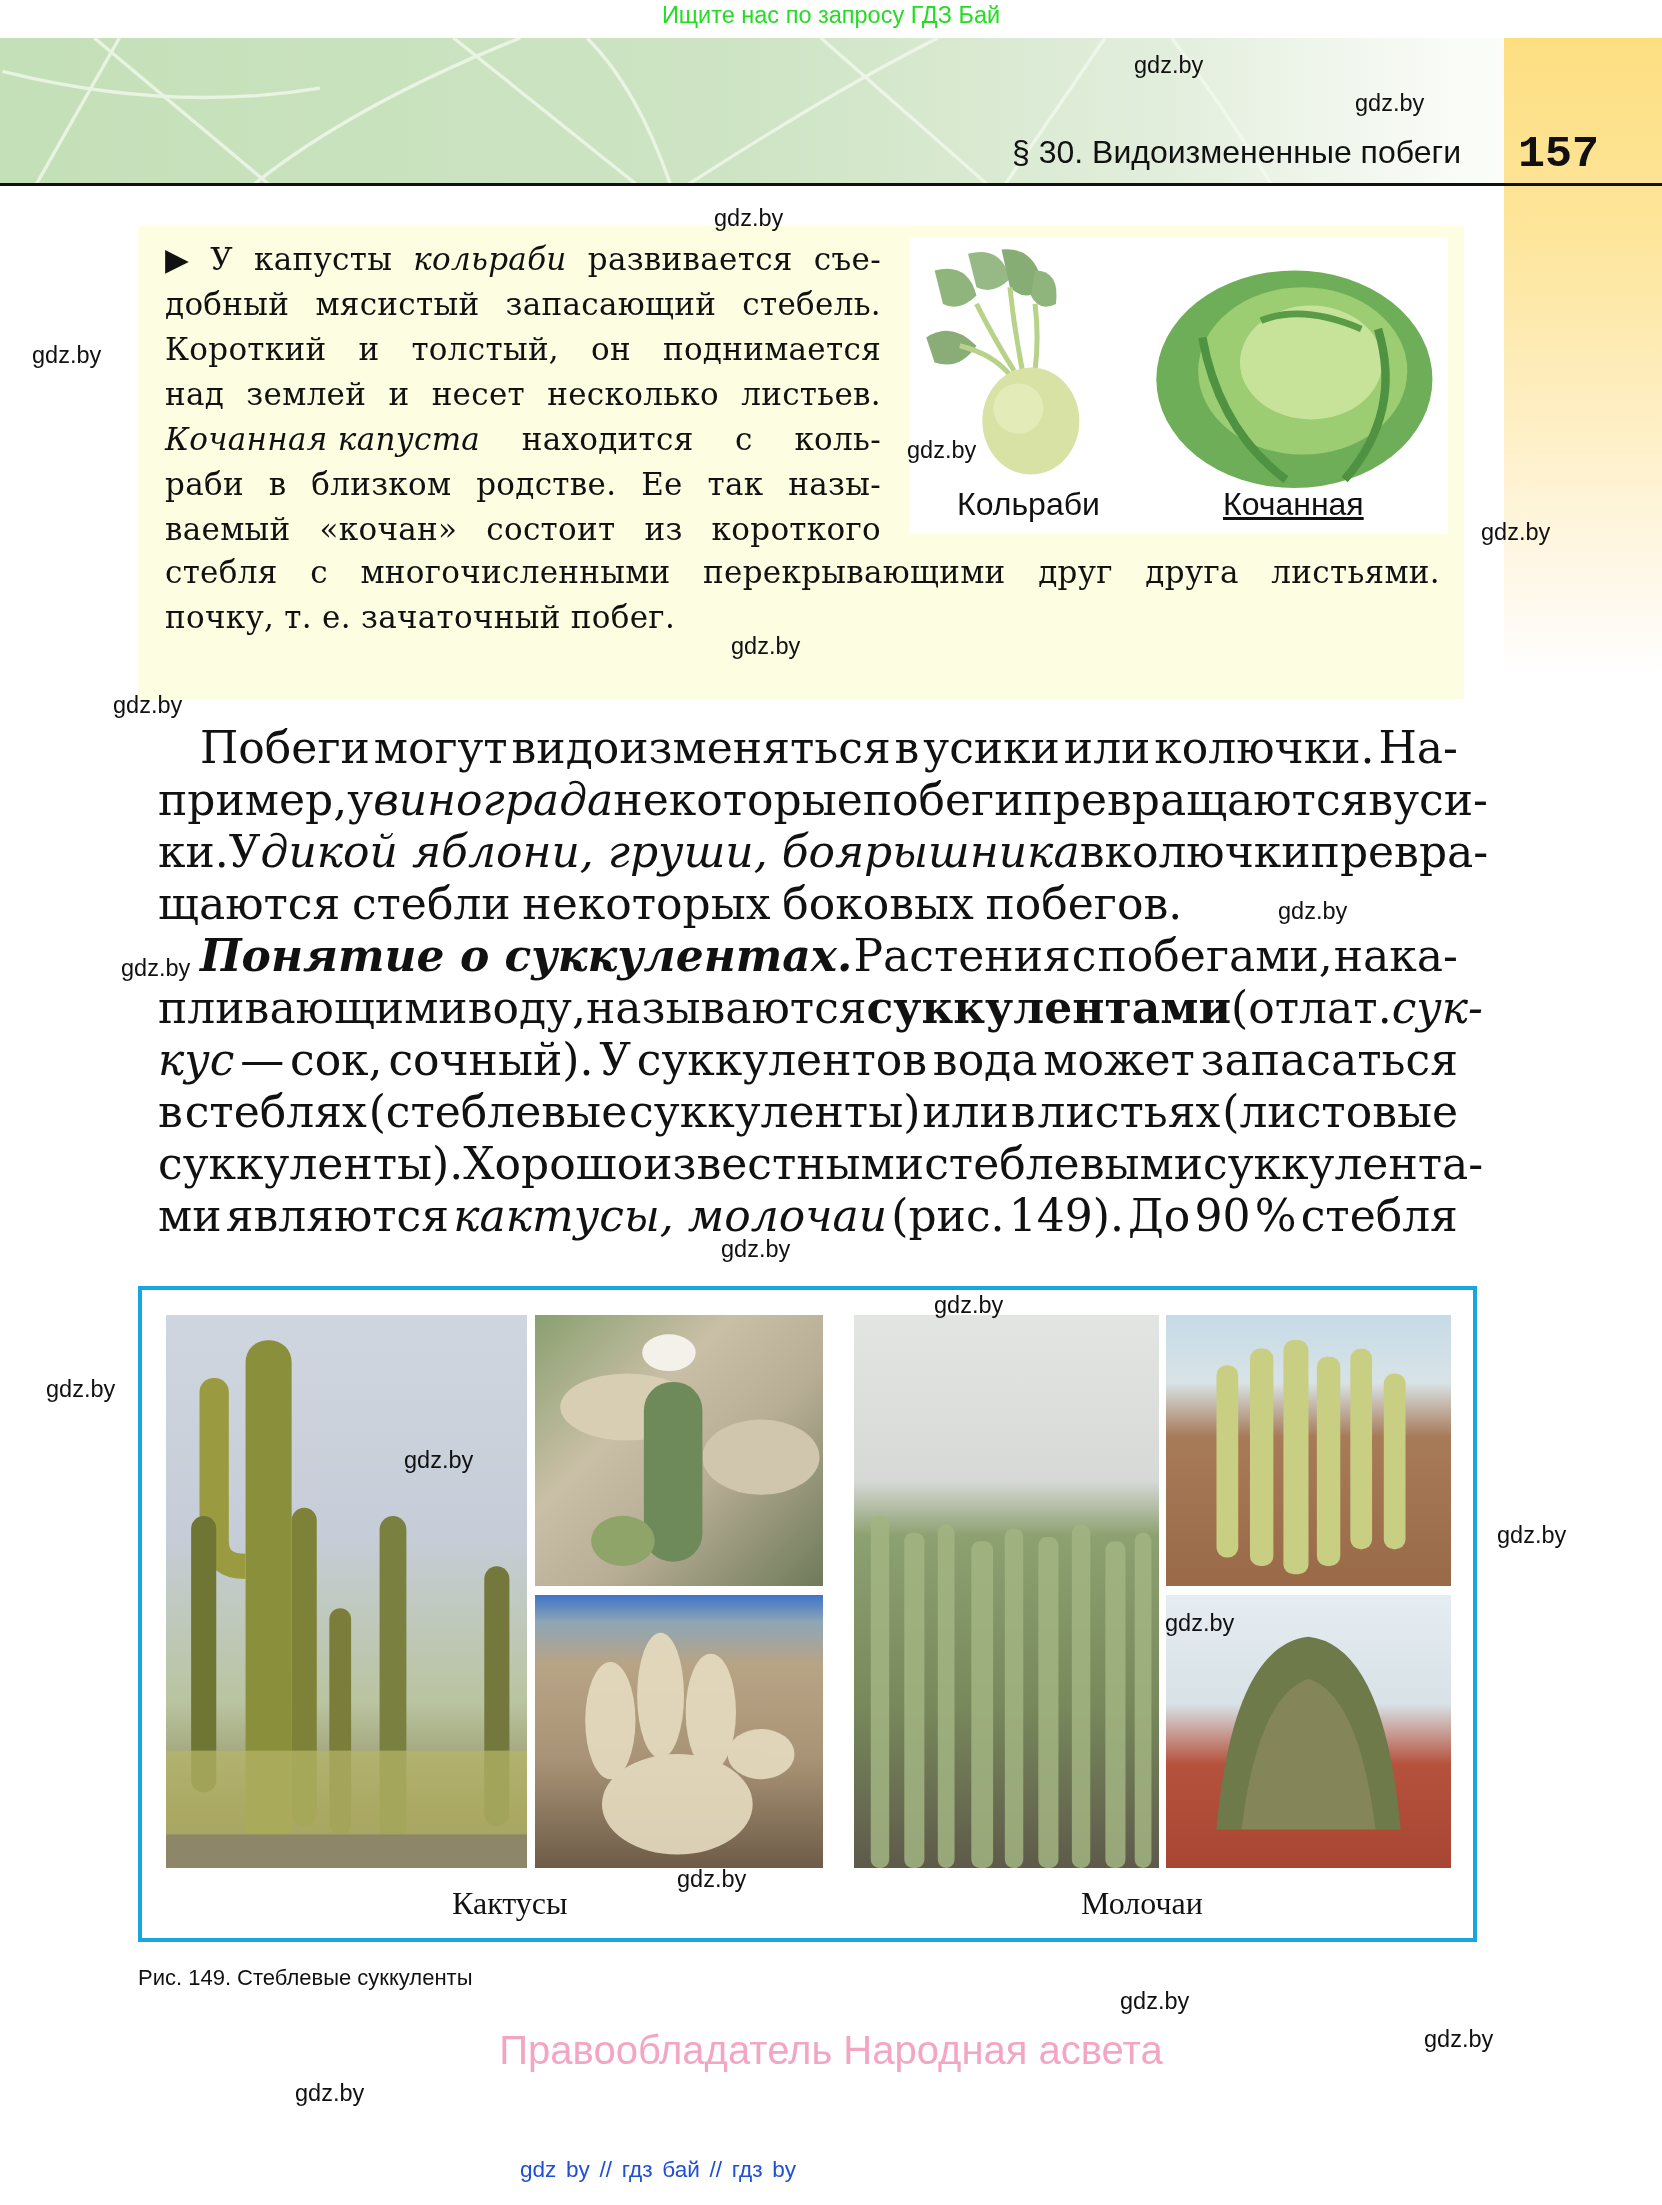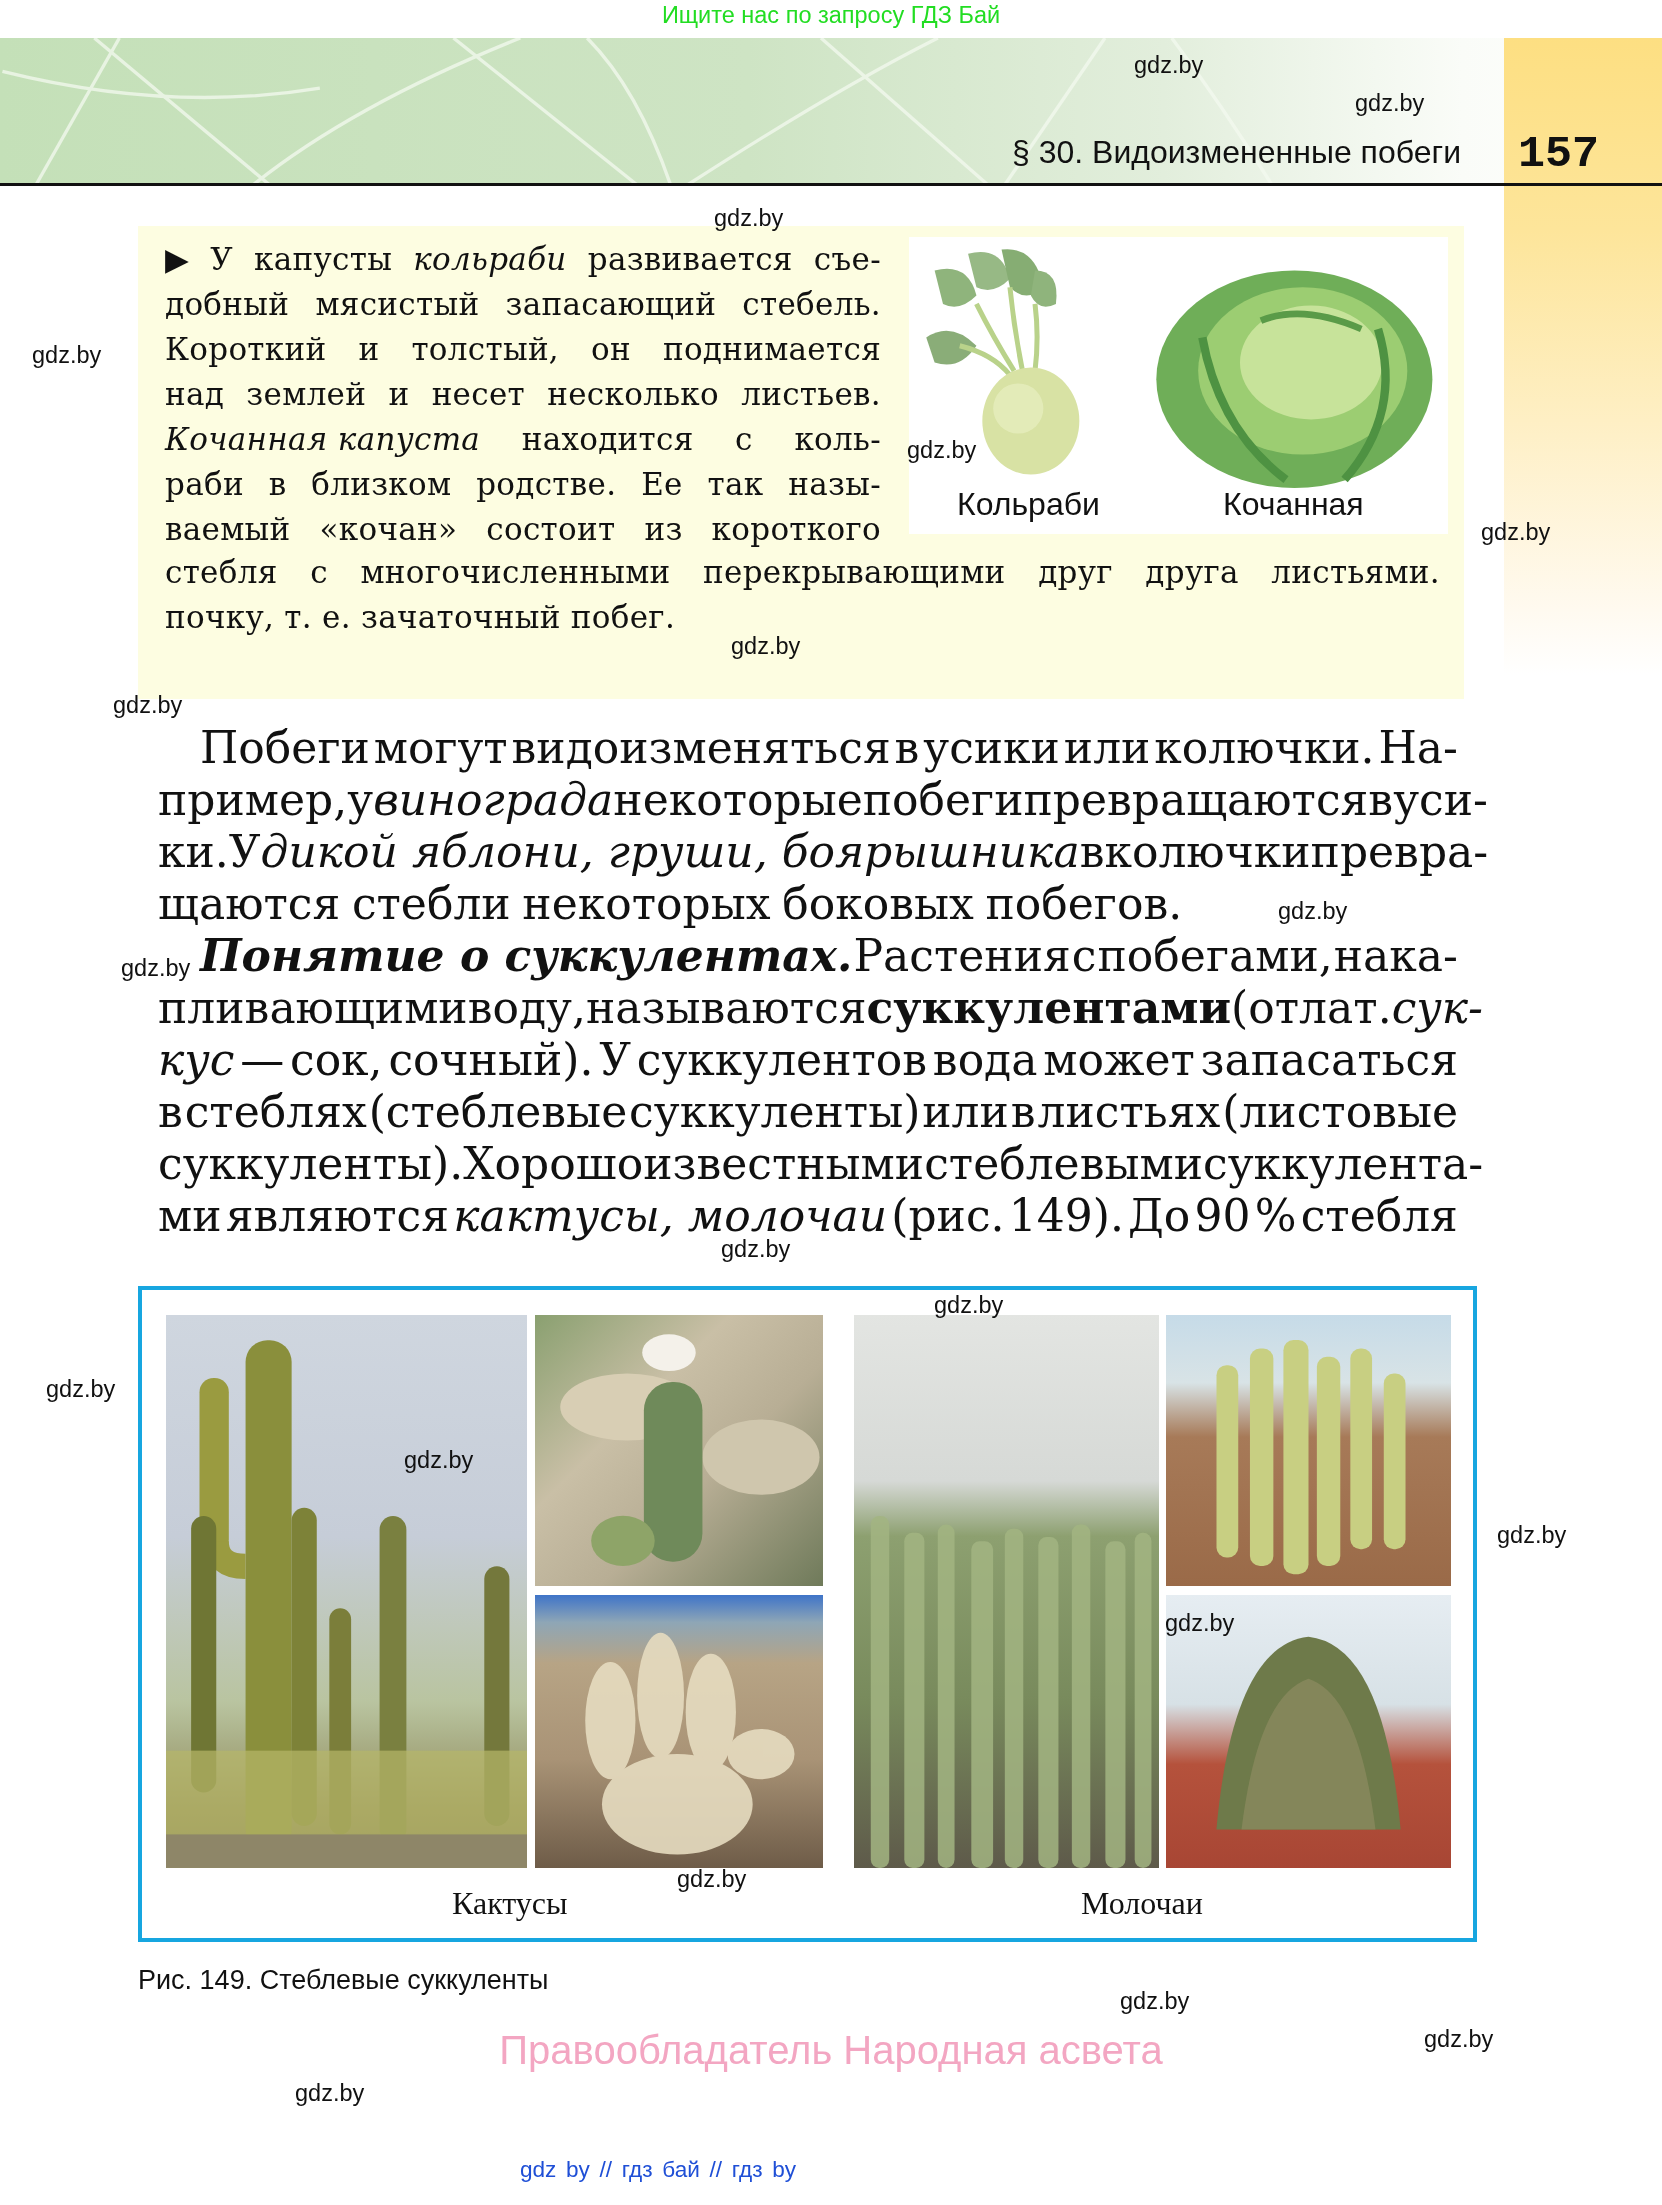--- a/index.html
+++ b/index.html
@@ -60,21 +60,21 @@
   b { font-weight:bold; }
 
   .figure-box {
     left:138px; top:1286px; width:1331px; height:648px; border:4.2px solid #17a6e0; background:#fff;
   }
   .photo { position:absolute; overflow:hidden; }
   .fig-caption-label {
     font-family:Liberation Serif, serif; font-size:32px; color:#111; top:1885px;
   }
   .figure-caption {
-    left:138px; top:1965px; font-family:"Liberation Sans", sans-serif; font-size:27px; color:#111;
+    left:138px; top:1965px; font-family:"Liberation Sans", sans-serif; font-size:22px; color:#111;
   }
   .copyright {
     left:0; width:1662px; top:2028px; text-align:center;
     font-family:"Liberation Sans", sans-serif; font-size:40px; color:#f3a6c2;
   }
   .bottom-link {
     left:0; width:1316px; top:2157px; text-align:center;
     font-family:"Liberation Sans", sans-serif; font-size:22.6px; color:#1f4fd6; word-spacing:3.4px;
   }
   .wm { font-family:"Liberation Sans", sans-serif; font-size:23.5px; color:#111; white-space:nowrap; }
@@ -127,21 +127,21 @@
       <ellipse cx="460" cy="170" rx="165" ry="130" fill="#6fae58"></ellipse>
       <ellipse cx="470" cy="160" rx="125" ry="100" fill="#9ccd72"></ellipse>
       <ellipse cx="480" cy="150" rx="85" ry="68" fill="#c7e39a"></ellipse>
       <path d="M350 120 Q370 230 450 290" stroke="#4e9242" stroke-width="10" fill="none"></path>
       <path d="M560 110 Q590 210 520 290" stroke="#4e9242" stroke-width="10" fill="none"></path>
       <path d="M420 100 Q470 80 540 110" stroke="#5a9b48" stroke-width="8" fill="none"></path>
     </g>
   </svg>
 </div>
 <div class="abs veg-label" style="left:957px; top:486px;">Кольраби</div>
-<div class="abs veg-label" style="left:1223px; top:486px;">Кочанная</div>
+<div class="abs veg-label" style="left:1223px; top:486px;text-decoration:underline;">Кочанная</div>
 
 <div class="abs box-text" style="top:237px; width:716px;">
   <div class="box-line">
     <span class="w">▶</span>
     <span class="w">У</span>
     <span class="w">капусты</span>
     <i class="w">кольраби</i>
     <span class="w">развивается</span>
     <span class="w">съе-</span>
   </div>

